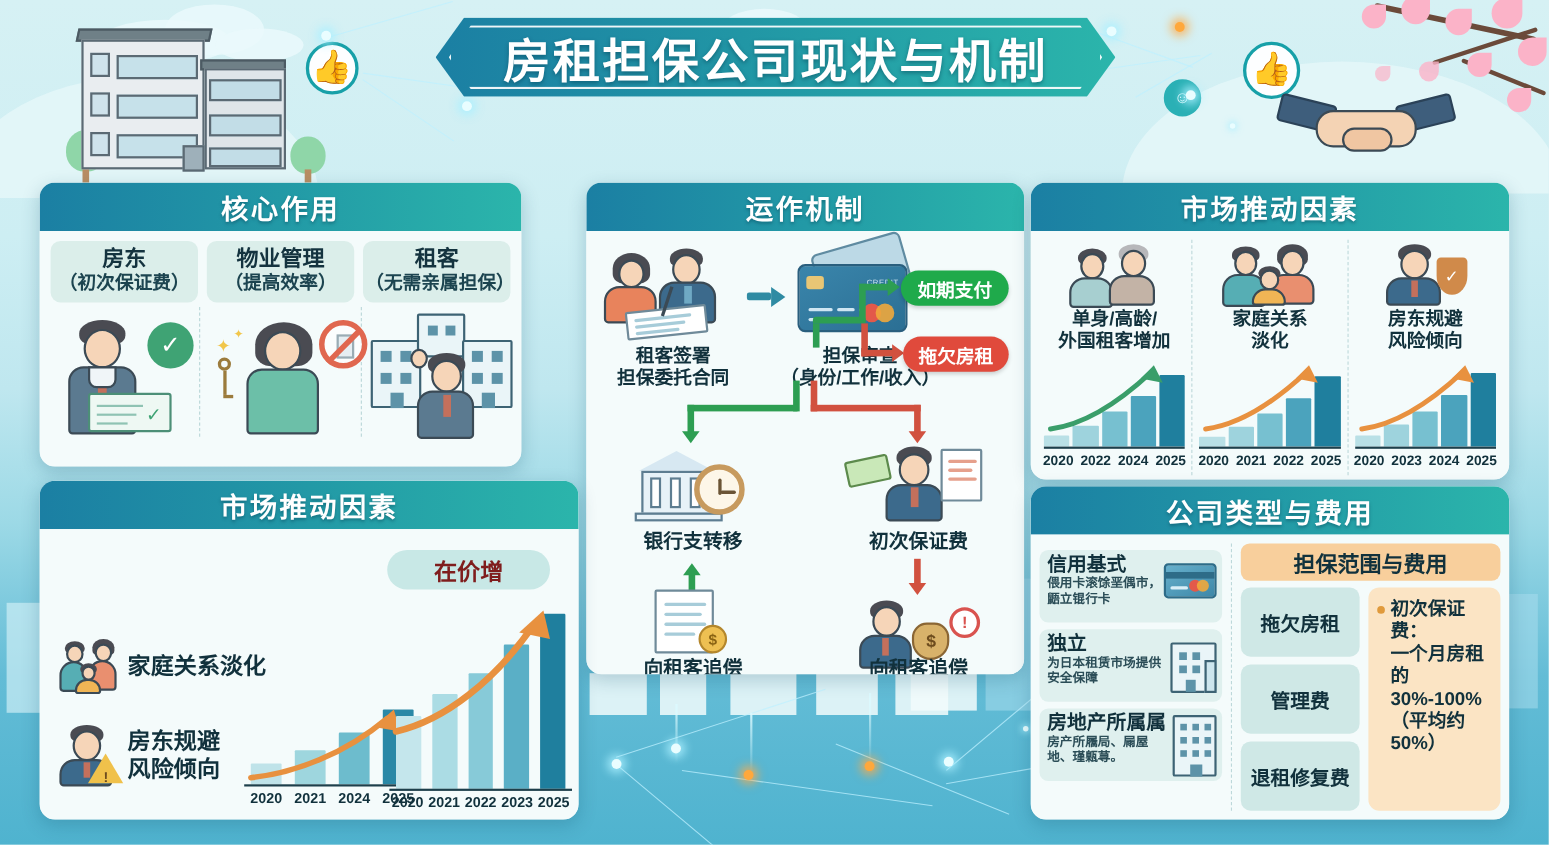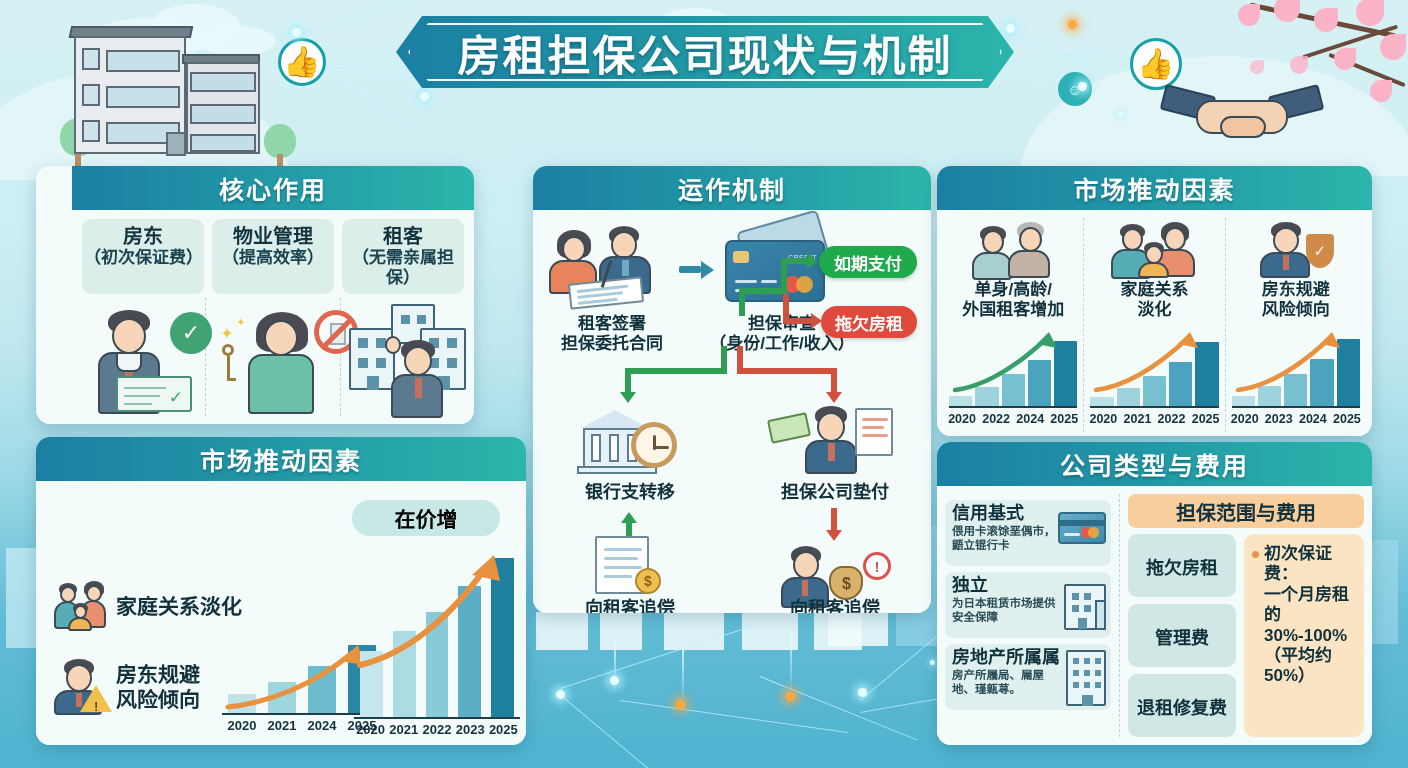--- a/index.html
+++ b/index.html
@@ -80,21 +80,21 @@
           box-shadow:0 5px 16px rgba(10,70,95,.22); background:#f3fbfb;}
   .panel-head{
     height:44px;display:flex;align-items:center;justify-content:center;
     background:linear-gradient(90deg,#1b7fa3 0%,#2299a6 50%,#2bb5ab 100%);
     color:#fff;font-size:25px;font-weight:bold;letter-spacing:2px;
     text-shadow:0 2px 3px rgba(0,50,70,.4);
   }
   .panel-body{position:relative;background:#f4fbfb;height:calc(100% - 44px);}
 
   
-  #p-core{ left:36px;top:166px;width:438px;height:258px;padding-left:36px;}
+  #p-core{ left:36px;top:166px;width:438px;height:258px;}
   .core-cards{display:flex;gap:8px;padding:9px 10px 0 10px;}
   .core-card{
     flex:1;background:#dbeeea;border-radius:9px;padding:6px 2px 7px;text-align:center;
   }
   .cc-t{font-size:20px;font-weight:bold;color:#14333f;line-height:1.15;}
   .cc-s{font-size:17px;font-weight:bold;color:#1c4450;line-height:1.15;}
   .core-figs{display:flex;height:118px;margin-top:4px;}
   .core-fig{flex:1;position:relative;border-right:1.5px dashed #b9d6d8;}
   .core-fig:last-child{border-right:none;}
 
@@ -165,21 +165,21 @@
   .mc-bar{flex:1;border-radius:1px 1px 0 0;}
   .mc-axis{position:absolute;left:0;right:0;bottom:0;height:2.5px;background:#1d3f4b;}
   .mc-years{position:absolute;left:0;right:0;bottom:4px;display:flex;justify-content:space-around;font-size:12.5px;font-weight:bold;color:#11313c;}
   .trend{position:absolute;left:2px;right:2px;bottom:10px;height:70px;pointer-events:none;}
 
   
   #p-mkt-bot{ left:36px;top:437px;width:490px;height:308px;}
   .mb-row{position:absolute;display:flex;align-items:center;gap:10px;}
   .mb-txt{font-size:21px;font-weight:bold;color:#11313c;line-height:1.2;}
   .tag-price{position:absolute;left:352px;top:500px;width:148px;height:36px;border-radius:18px;background:#c8e8e6;
-             display:flex;align-items:center;justify-content:center;font-size:21px;font-weight:bold;color:#000000;}
+             display:flex;align-items:center;justify-content:center;font-size:21px;font-weight:bold;color:#7f1d1d;}
 
   
   #p-comp{ left:937px;top:442px;width:435px;height:303px;}
   .comp-wrap{display:flex;height:100%;padding:8px 8px 8px 8px;gap:0;}
   .comp-left{width:175px;border-right:1.5px dashed #bcd8da;padding-right:8px;}
   .comp-right{flex:1;display:flex;flex-direction:column;padding-left:8px;}
   .sub-head{height:34px;border-radius:8px;display:flex;align-items:center;justify-content:center;
             font-size:20px;font-weight:bold;color:#11313c;}
   .sub-head.blue{background:#c8e5e4;}
   .sub-head.orange{background:#f8cf9c;}
@@ -544,21 +544,21 @@
           <div class="p-head" style="left:14px;top:6px;width:28px;height:30px;"></div>
           <div class="p-body" style="left:2px;top:34px;width:52px;height:34px;background:#3c6a8c;"></div>
           <div class="p-tie" style="left:25px;top:37px;width:7px;height:18px;"></div>
         </div>
         <div class="paper" style="left:86px;top:2px;width:38px;height:48px;">
           <div class="pl" style="left:5px;top:8px;width:26px;background:#e6a08c;"></div>
           <div class="pl" style="left:5px;top:16px;width:22px;background:#e6a08c;"></div>
           <div class="pl" style="left:5px;top:24px;width:26px;background:#e6a08c;"></div>
         </div>
       </div>
-      <div class="mech-lbl" style="left:222px;top:272px;width:160px;font-size:18px;">担保公司垫付</div>
+      <div class="mech-lbl" style="left:222px;top:272px;width:160px;font-size:18px;">初次保证费</div>
 
       <div>
         <div class="seg r" style="left:298px;top:298px;width:6px;height:24px;"></div>
         <div class="tri r-d" style="left:293px;top:320px;"></div>
       </div>
       <div style="position:absolute;left:246px;top:336px;width:116px;height:62px;">
         <div class="person" style="left:0;top:0;width:56px;height:62px;">
           <div class="p-hair" style="left:12px;top:0;width:30px;height:18px;"></div>
           <div class="p-head" style="left:14px;top:5px;width:26px;height:28px;"></div>
           <div class="p-body" style="left:2px;top:31px;width:48px;height:31px;background:#3c6a8c;"></div>

